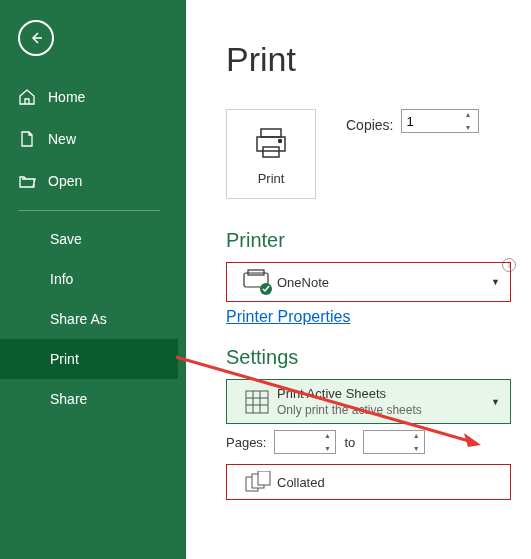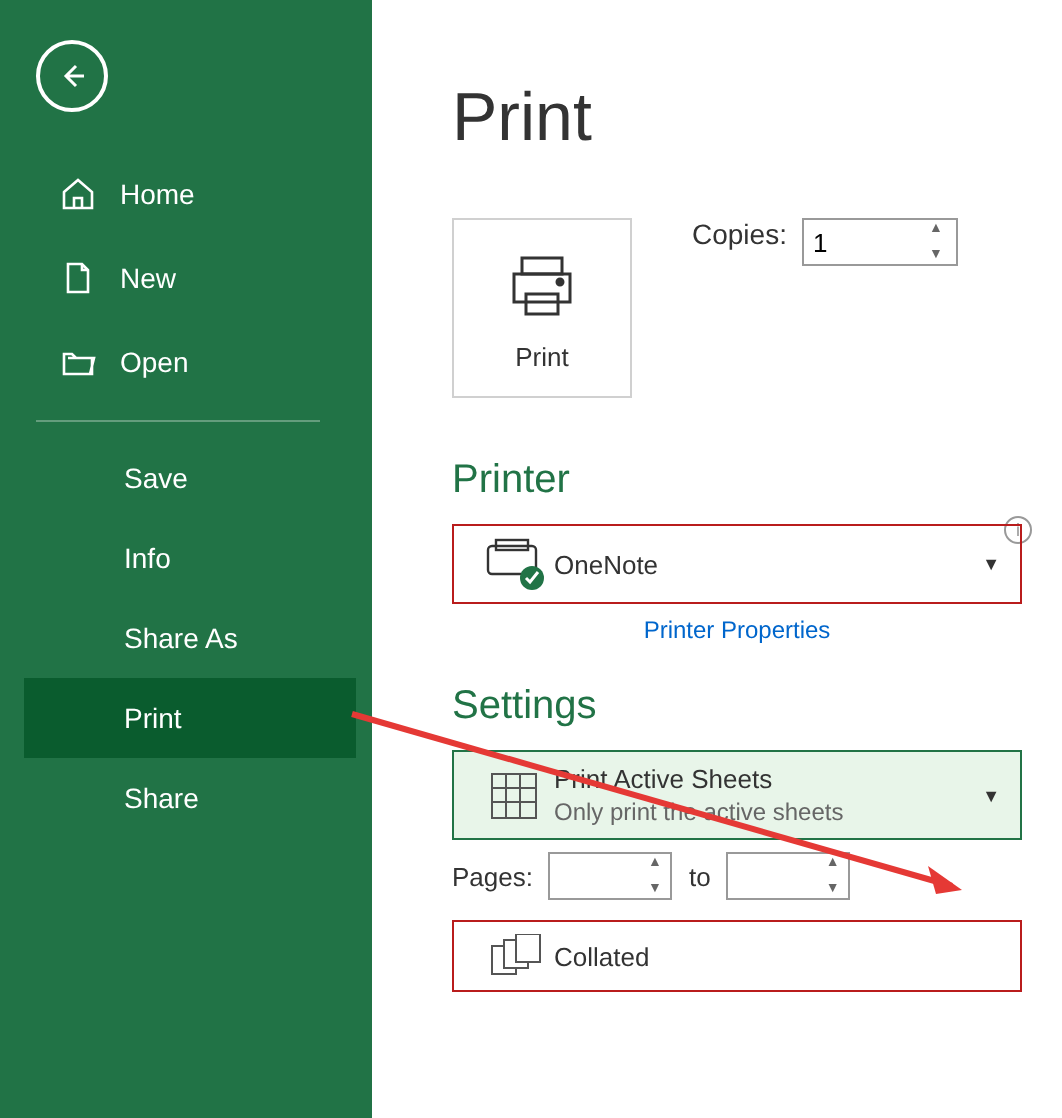--- a/index.html
+++ b/index.html
@@ -1,51 +1,51 @@
 <!DOCTYPE html>
 <html><head>
   <meta charset="utf-8">
   <style>
     * { margin: 0; padding: 0; box-sizing: border-box; }
     body { font-family: 'Segoe UI', sans-serif; width: 531px; height: 559px; display: flex; overflow: hidden; position: relative; }
     
     .sidebar { width: 178px; background: #217346; color: white; display: flex; flex-direction: column; padding-top: 20px; }
     .sidebar-thin { width: 8px; background: #217346; }
     .back-btn { width: 36px; height: 36px; border: 2px solid white; border-radius: 50%; display: flex; align-items: center; justify-content: center; margin-left: 18px; margin-bottom: 20px; cursor: pointer; }
-    .nav-item { display: flex; align-items: center; padding: 12px 18px; cursor: pointer; gap: 12px; font-size: 14px; margin-left: 12px; }
+    .nav-item { display: flex; align-items: center; padding: 12px 18px; cursor: pointer; gap: 12px; font-size: 14px; }
     .nav-item.with-icon { padding: 12px 18px; }
     .nav-item.indent { padding-left: 50px; }
     .nav-item.active { background: #0a5c2e; }
     .divider { height: 1px; background: rgba(255,255,255,0.3); margin: 8px 18px; }
     
     .main { flex: 1; background: white; padding: 40px 20px 0 40px; position: relative; }
     .page-title { font-size: 34px; font-weight: 300; color: #333; margin-bottom: 30px; }
     
     .print-row { display: flex; align-items: flex-start; gap: 30px; margin-bottom: 30px; }
     .print-btn { border: 1px solid #d0d0d0; width: 90px; height: 90px; display: flex; flex-direction: column; align-items: center; justify-content: center; cursor: pointer; gap: 8px; }
     .print-btn-label { font-size: 13px; color: #333; }
     
-    .copies-group { display: flex; align-items: flex-start; gap: 8px; }
+    .copies-group { display: flex; align-items: flex-end; gap: 8px; }
     .copies-label { font-size: 14px; color: #333; }
     .spinner { border: 1px solid #999; width: 78px; height: 24px; display: flex; align-items: center; padding: 0 4px; position: relative; font-size: 13px; }
     .spinner-ctrl { position: absolute; right: 2px; top: 1px; bottom: 1px; width: 12px; display: flex; flex-direction: column; justify-content: space-between; }
     .spinner-ctrl span { font-size: 7px; line-height: 7px; color: #666; cursor: pointer; }
     
     .section-title { font-size: 20px; font-weight: 400; color: #217346; margin-bottom: 10px; }
     .info-icon { position: absolute; right: 15px; top: 258px; width: 14px; height: 14px; border: 1px solid #999; border-radius: 50%; font-size: 9px; color: #999; display: flex; align-items: center; justify-content: center; cursor: pointer; }
     
     .dropdown { border: 1px solid #b91c1c; display: flex; align-items: center; padding: 6px 10px; margin-bottom: 6px; cursor: pointer; position: relative; }
     .dropdown.highlight { border-color: #217346; background: #e8f5e9; }
     .dropdown-icon { width: 40px; display: flex; align-items: center; justify-content: center; }
     .dropdown-text { flex: 1; display: flex; flex-direction: column; gap: 2px; }
     .dropdown-primary { font-size: 13px; color: #333; }
     .dropdown-secondary { font-size: 12px; color: #666; }
     .dropdown-arrow { font-size: 9px; color: #333; }
     
-    .link { color: #0066cc; font-size: 12px; text-align: center; display: block; margin-bottom: 20px; cursor: pointer; }
+    .link { color: #0066cc; text-decoration: underline; font-size: 16px; text-align: left; display: block; margin-bottom: 20px; cursor: pointer; }
     
     .pages-row { display: flex; align-items: center; gap: 8px; font-size: 13px; color: #333; margin-bottom: 10px; text-align: center; }
     .page-input { border: 1px solid #999; width: 62px; height: 24px; position: relative; }
     .page-input .spinner-ctrl { right: 2px; }
     
     .arrow-overlay { position: absolute; pointer-events: none; z-index: 10; }
   </style>
 </head>
 <body>
 

